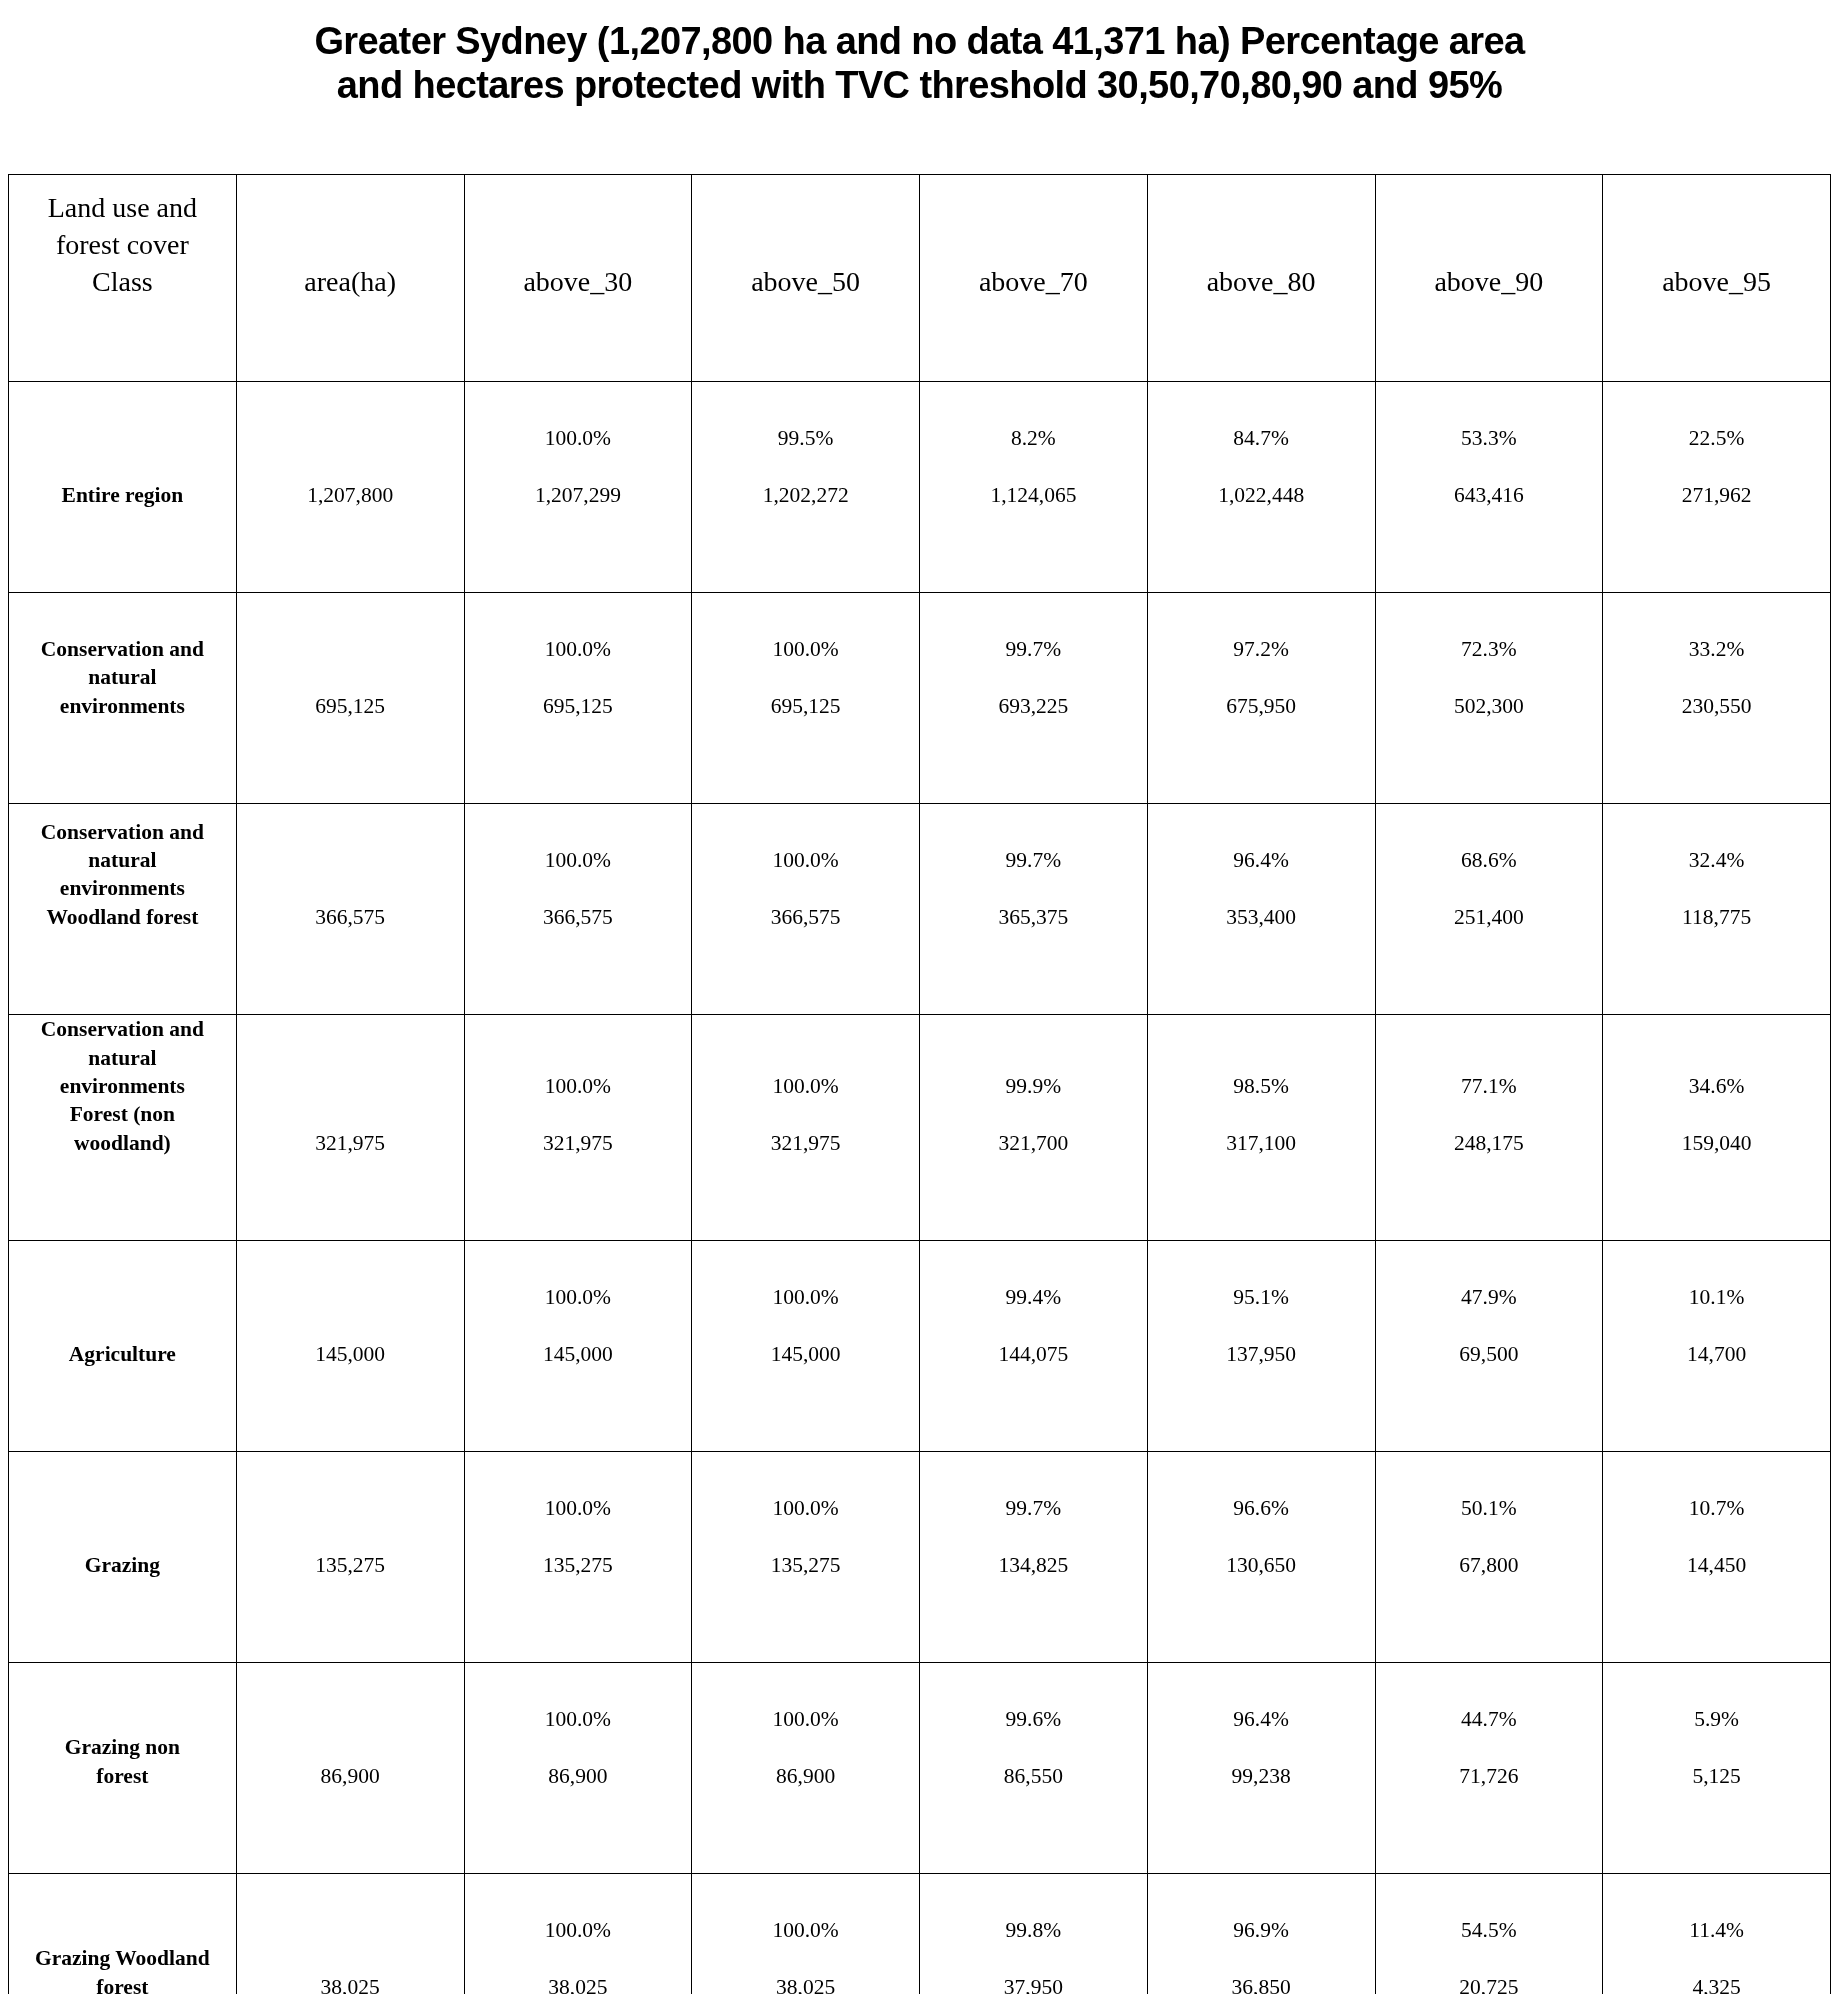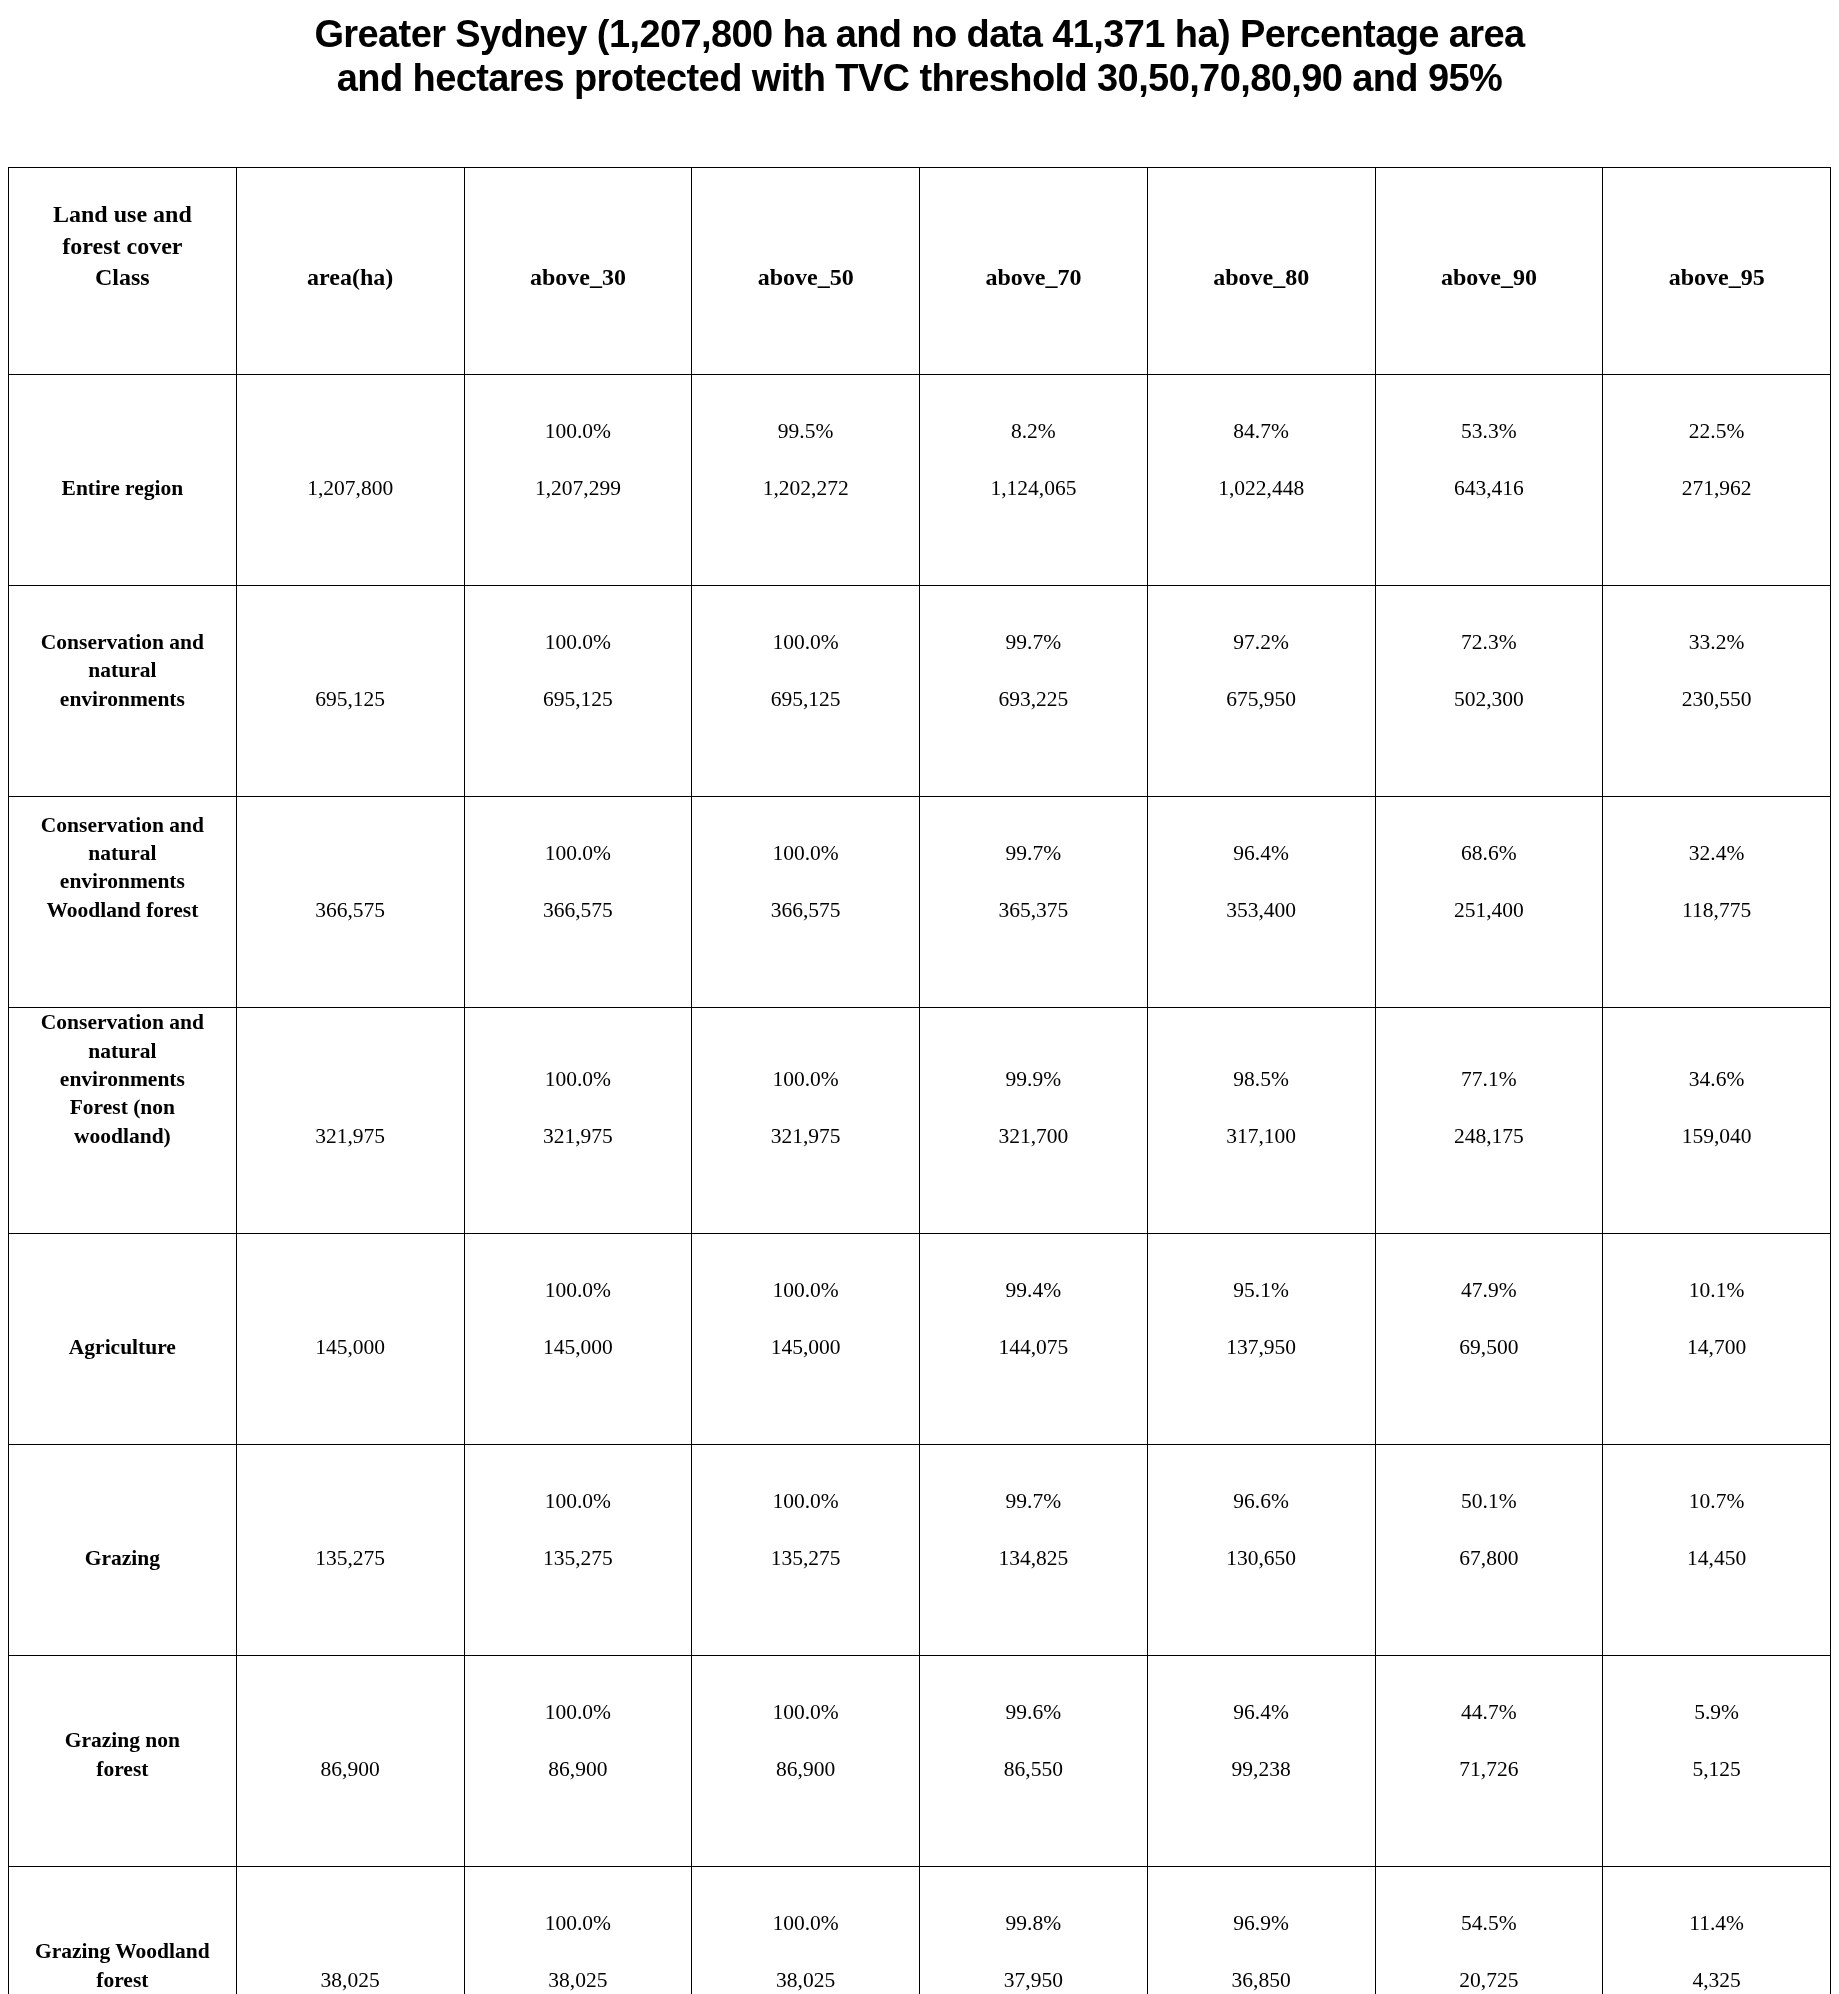--- a/index.html
+++ b/index.html
@@ -4,21 +4,21 @@
 <style>
   html, body {
     margin: 0; padding: 0;
     width: 1839px; height: 2548px;
     background: #ffffff;
     font-family: "Liberation Serif", serif;
     color: #000;
     overflow: hidden;
   }
   .title {
-    padding-top: 12px;
+    padding-top: 19px;
     text-align: center;
     font-family: "Liberation Sans", sans-serif;
     font-weight: bold;
     font-size: 38px;
     line-height: 1.16;
     letter-spacing: -0.6px;
     white-space: pre-line;
   }
   table.data {
     width: 1823px;
@@ -36,22 +36,22 @@
     vertical-align: bottom;
     text-align: center;
     white-space: pre-line;
     padding: 0 3.2px 83px 3.2px;
     font-size: 21.5px;
     line-height: 1.32;
     font-weight: normal;
   }
   table.data thead th {
     height: 207px;
-    font-weight: bold;
-    font-size: 24px;
+    font-weight: normal;
+    font-size: 28px;
     padding-bottom: 80px;
   }
   table.data tbody tr { height: 211px; }
   table.data tbody th { font-weight: bold; }
   .pct { display: block; }
   .val { display: block; margin-top: 28px; }
 </style>
 </head>
 <body>
 

